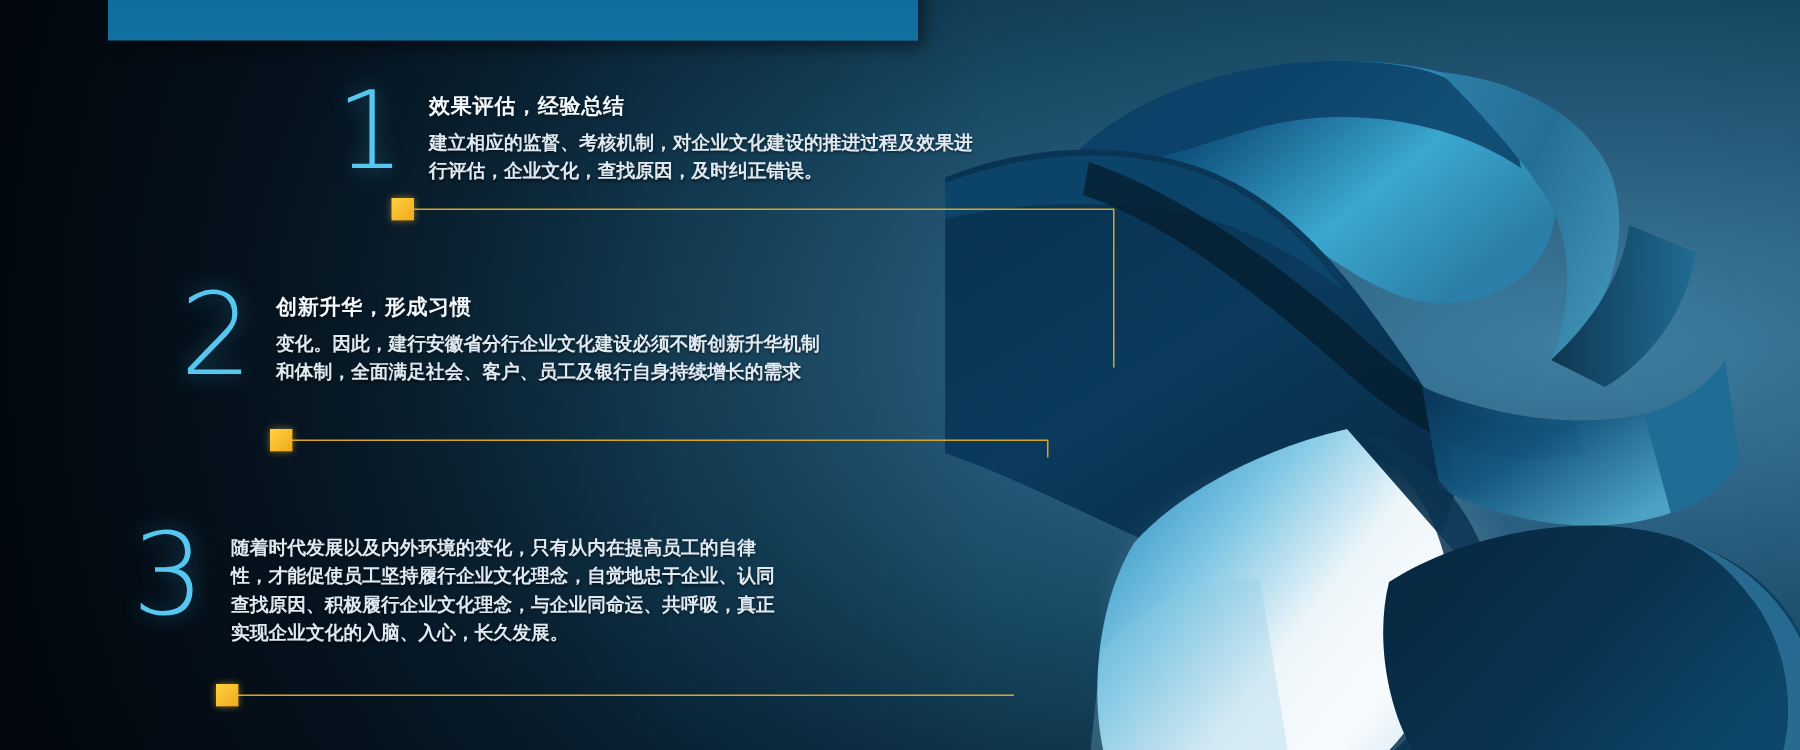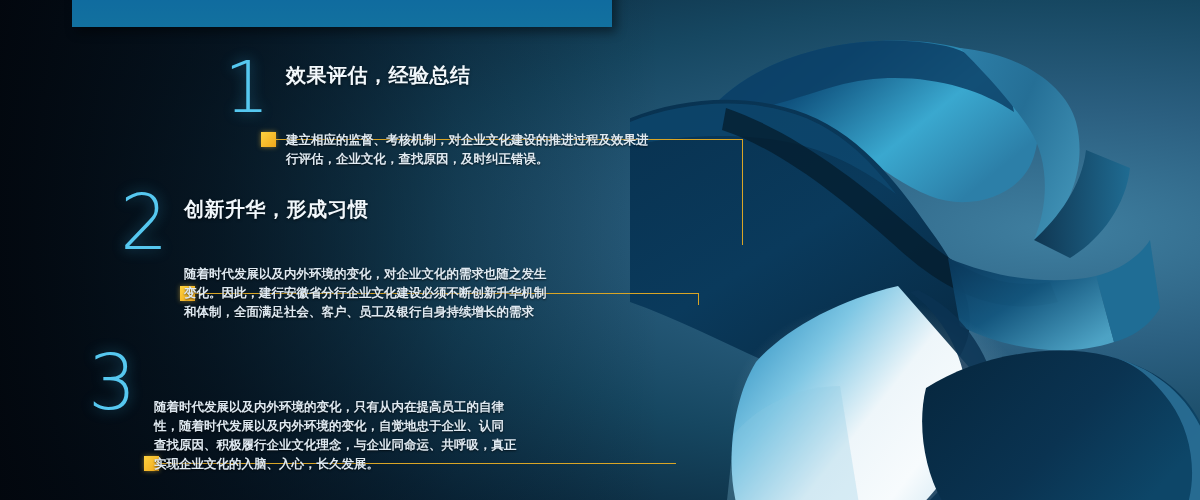--- a/index.html
+++ b/index.html
@@ -65,31 +65,30 @@
   .item{ position:absolute; z-index:5; display:flex; align-items:flex-start; }
   .num{
     color:#56c8f0;
     font-family:"DejaVu Sans","Liberation Sans",sans-serif;
     font-size:74px; line-height:.82; font-weight:300;
     text-shadow:0 0 14px rgba(60,180,230,.45);
     width:58px; flex:none;
   }
   .body{ padding-top:4px; }
   .title{
-    color:#f2f8fc; font-size:20px; font-weight:bold;
+    color:#f2f8fc; font-size:14px; font-weight:bold;
     letter-spacing:.5px; margin-bottom:6px;
     text-shadow:0 1px 3px rgba(0,0,0,.6);
     white-space:nowrap;
   }
   .desc{
     color:#dfe9f1; font-size:12.5px; line-height:1.52;
     font-weight:bold;
     text-shadow:0 1px 2px rgba(0,0,0,.65);
     max-width:380px;
-    margin-top:42px;
   }
   .desc p{ white-space:nowrap; }
 
   #item1{ left:224px; top:58px; }
   #item2{ left:120px; top:192px; }
   #item3{ left:88px; top:352px; }
   #item1 .num{ font-size:72px; }
   #item2 .num{ font-size:76px; }
   #item3 .num{ font-size:76px; }
   #item1 .body{ padding-left:4px; }
@@ -218,32 +217,31 @@
         <p>行评估，企业文化，查找原因，及时纠正错误。</p>
       </div>
     </div>
   </div>
 
   <div class="item" id="item2">
     <div class="num">2</div>
     <div class="body">
       <div class="title">创新升华，形成习惯</div>
       <div class="desc">
-        <p>随着时代发展以及内外环境的变化，对企业文化的需求也随之发生</p>
         <p>变化。因此，建行安徽省分行企业文化建设必须不断创新升华机制</p>
         <p>和体制，全面满足社会、客户、员工及银行自身持续增长的需求</p>
       </div>
     </div>
   </div>
 
   <div class="item" id="item3">
     <div class="num">3</div>
     <div class="body">
       <div class="desc">
         <p>随着时代发展以及内外环境的变化，只有从内在提高员工的自律</p>
-        <p>性，随着时代发展以及内外环境的变化，自觉地忠于企业、认同</p>
+        <p>性，才能促使员工坚持履行企业文化理念，自觉地忠于企业、认同</p>
         <p>查找原因、积极履行企业文化理念，与企业同命运、共呼吸，真正</p>
         <p>实现企业文化的入脑、入心，长久发展。</p>
       </div>
     </div>
   </div>
 
 </div>
 
 </body></html>

